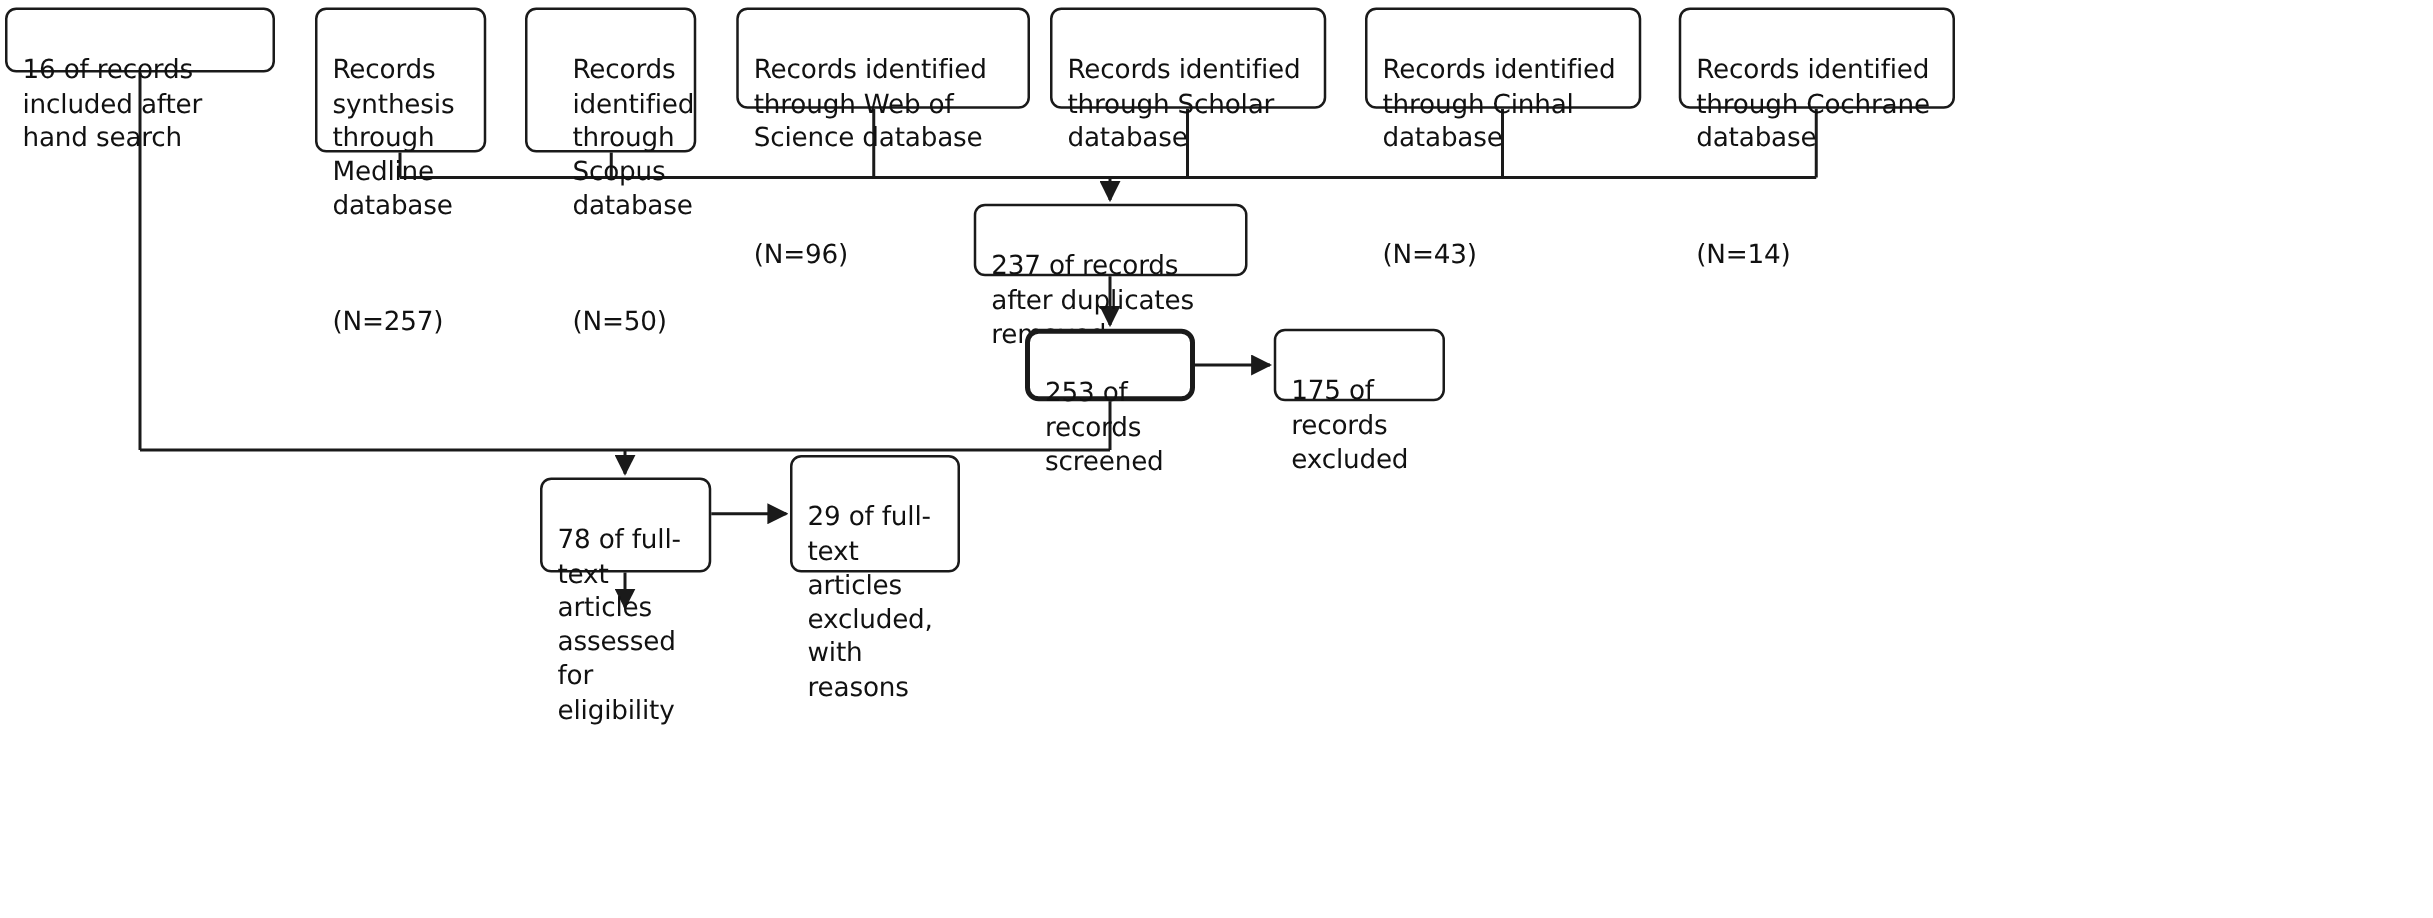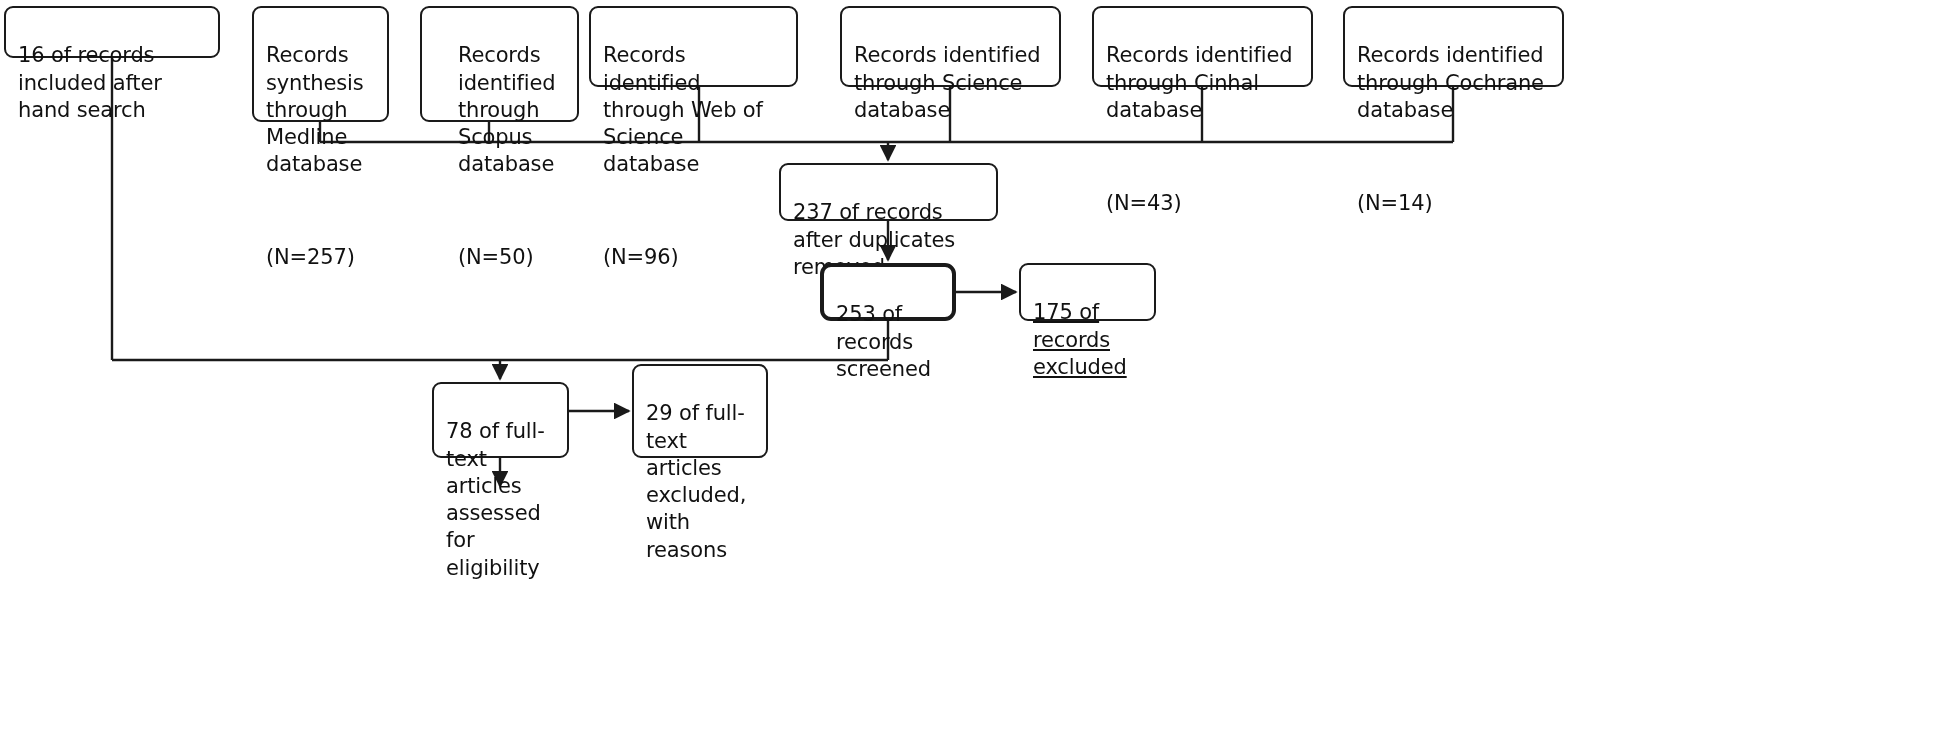--- a/index.html
+++ b/index.html
@@ -89,34 +89,34 @@
   <div class="node" style="left:4px; top:6px; width:216px; height:52px;">
     <span class="nline">16 of records included after hand search</span>
   </div>
 
   <div class="node" style="left:252px; top:6px; width:137px; height:116px;">
     <span class="nline">Records synthesis through Medline database</span>
     <span class="gap"></span>
     <span class="nline">(N=257)</span>
   </div>
 
-  <div class="node" style="left:420px; top:6px; width:159px; height:116px;padding-left:36px;">
+  <div class="node" style="left:420px; top:6px; width:137px; height:116px;padding-left:36px;">
     <span class="nline">Records identified through Scopus database</span>
     <span class="gap"></span>
     <span class="nline">(N=50)</span>
   </div>
 
-  <div class="node" style="left:589px; top:6px; width:209px; height:81px;">
+  <div class="node" style="left:589px; top:6px; width:235px; height:81px;">
     <span class="nline">Records identified through Web of Science database</span>
     <span class="gap"></span>
     <span class="nline">(N=96)</span>
   </div>
 
   <div class="node" style="left:840px; top:6px; width:221px; height:81px;">
-    <span class="nline">Records identified through Science database</span>
+    <span class="nline">Records identified through Scholar database</span>
     <span class="gap"></span>
     <span class="nline">(N=145)</span>
   </div>
 
   <div class="node" style="left:1092px; top:6px; width:221px; height:81px;">
     <span class="nline">Records identified through Cinhal database</span>
     <span class="gap"></span>
     <span class="nline">(N=43)</span>
   </div>
 
@@ -127,21 +127,21 @@
   </div>
 
   <div class="node" style="left:779px; top:163px; width:219px; height:58px;">
     <span class="nline">237 of records after duplicates removed</span>
   </div>
 
   <div class="node emphasis" style="left:820px; top:263px; width:136px; height:58px;">
     <span class="nline">253 of records screened</span>
   </div>
 
-  <div class="node" style="left:1019px; top:263px; width:137px; height:58px;text-decoration:underline;">
+  <div class="node" style="left:1019px; top:263px; width:137px; height:58px;">
     <span class="nline">175 of records excluded</span>
   </div>
 
   <div class="node" style="left:432px; top:382px; width:137px; height:76px;">
     <span class="nline">78 of full-text articles assessed for eligibility</span>
   </div>
 
   <div class="node" style="left:632px; top:364px; width:136px; height:94px;">
     <span class="nline">29 of full-text articles excluded, with reasons</span>
   </div>

